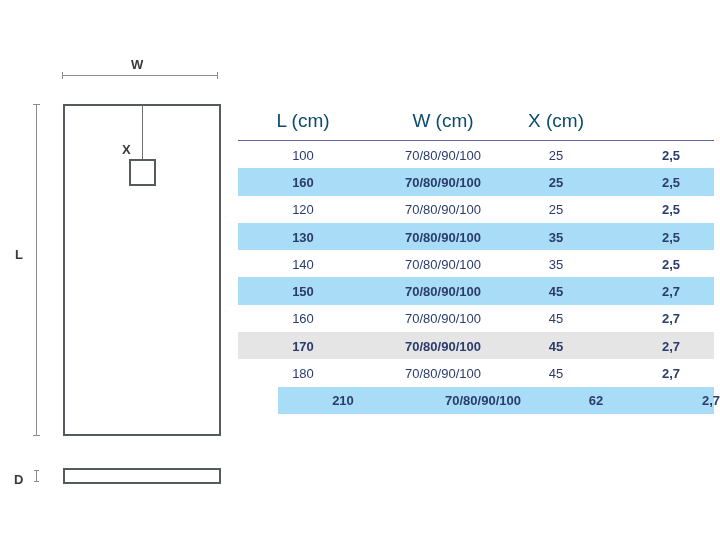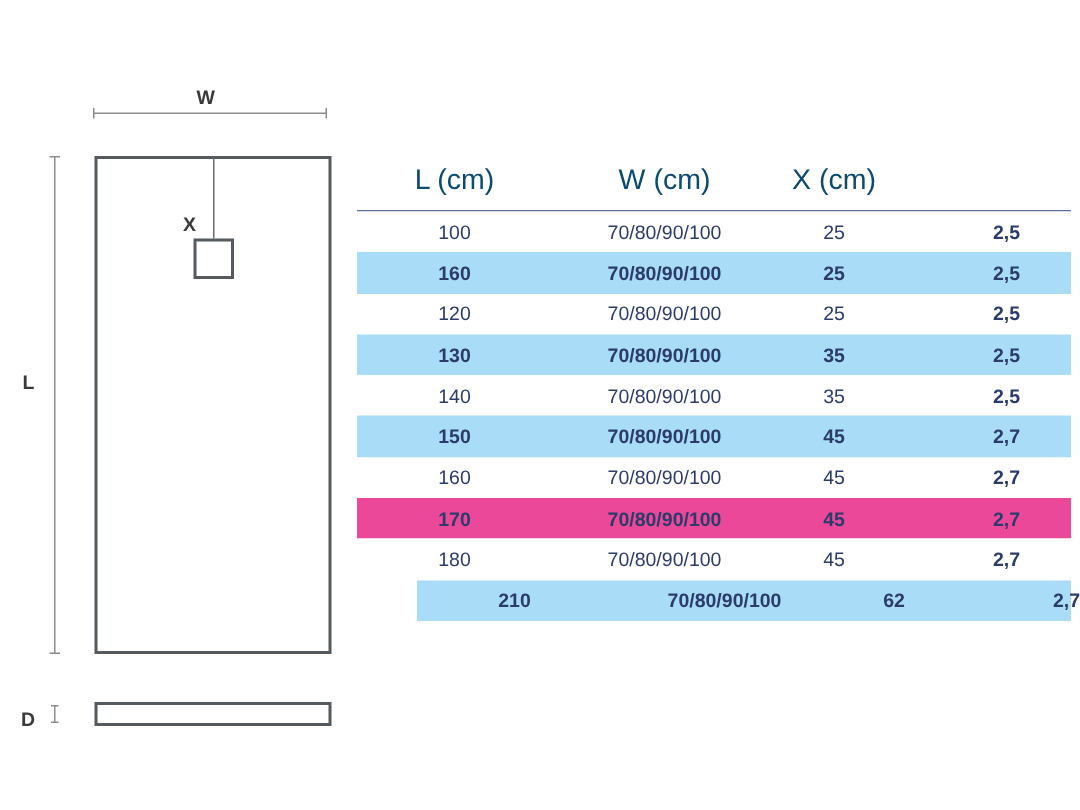--- a/index.html
+++ b/index.html
@@ -286,21 +286,21 @@
         <div class="cell col-w">70/80/90/100</div>
         <div class="cell col-x">45</div>
         <div class="cell col-d c-d">2,7</div>
       </div>
       <div class="trow">
         <div class="cell col-l">160</div>
         <div class="cell col-w">70/80/90/100</div>
         <div class="cell col-x">45</div>
         <div class="cell col-d c-d">2,7</div>
       </div>
-      <div class="trow alt" style="background: #ec4899; padding-left: 20px;">
+      <div class="trow alt" style="background: #e5e5e5; padding-left: 20px;">
         <div class="cell col-l">170</div>
         <div class="cell col-w">70/80/90/100</div>
         <div class="cell col-x">45</div>
         <div class="cell col-d c-d">2,7</div>
       </div>
       <div class="trow">
         <div class="cell col-l">180</div>
         <div class="cell col-w">70/80/90/100</div>
         <div class="cell col-x">45</div>
         <div class="cell col-d c-d">2,7</div>

